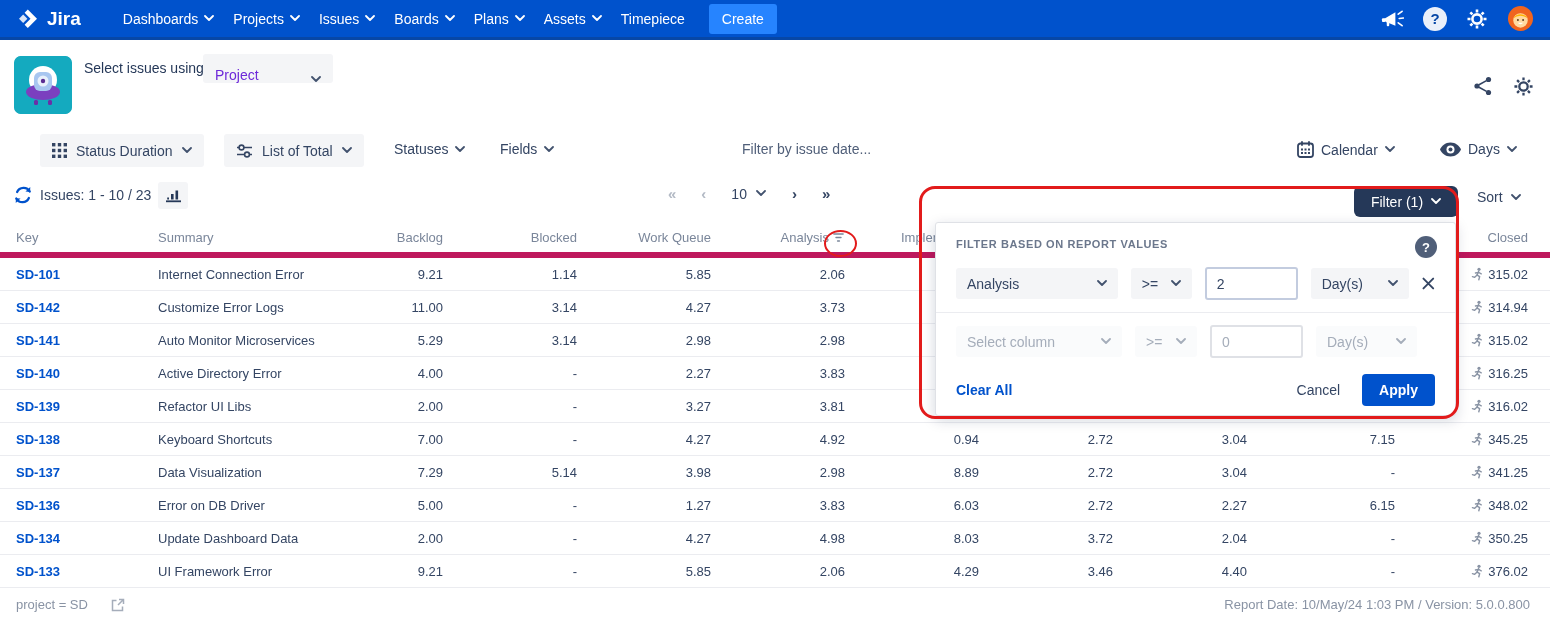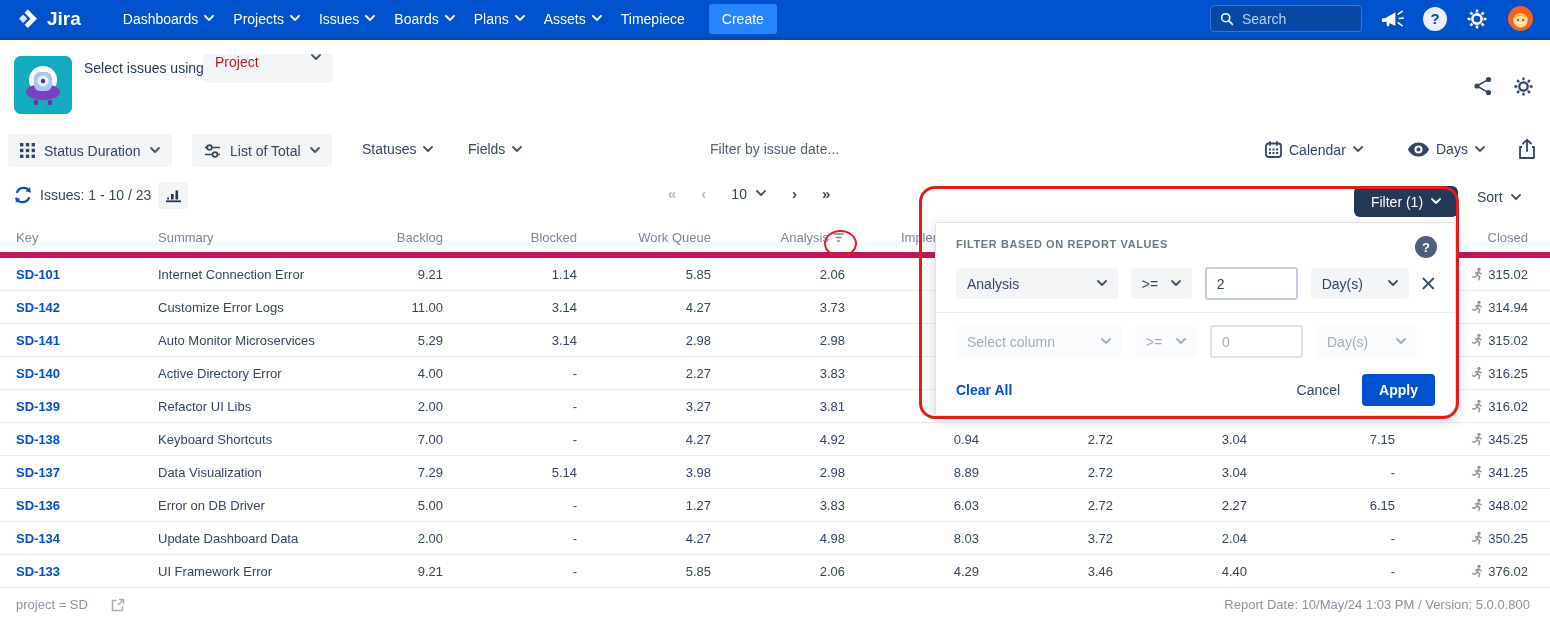--- a/index.html
+++ b/index.html
@@ -21,28 +21,28 @@
   .nav-search input { background:transparent; border:none; outline:none; color:#fff; font-size:14px; width:110px;
                       font-family:"Liberation Sans", sans-serif; }
   .nav-search input::placeholder { color:#BCD3F7; }
   .nav-circle { width:24px; height:24px; border-radius:50%; background:#EAF0FA; color:#0747A6;
                 font-weight:bold; font-size:15px; display:flex; align-items:center; justify-content:center; }
 
   
   .rheader { position:relative; height:90px; background:#fff; }
   .app-icon { position:absolute; left:14px; top:16px; width:58px; height:58px; border-radius:7px; background:#14AABF; }
   .sel-label { position:absolute; left:84px; top:20px; font-size:14px; color:#253858; }
-  .select { background:#F4F5F7; border-radius:3px; display:flex; align-items:flex-start;
-            font-size:14px; color:#b91c1c; cursor:pointer;gap:44px; }
+  .select { background:#F4F5F7; border-radius:3px; display:flex; align-items:flex-end;
+            font-size:14px; color:#6d28d9; cursor:pointer;gap:44px; }
   .sel-mode { position:absolute; left:203px; top:14px; width:130px; height:29px; padding:0 12px; justify-content:space-between; }
   .sel-project { position:absolute; left:84px; top:50px; width:371px; height:29px; padding:0 16px; justify-content:space-between; }
   .rheader-icons { position:absolute; right:16px; top:36px; display:flex; gap:20px; color:#344563; }
 
   
-  .toolbar { position:relative; height:42px; }
+  .toolbar { position:relative; height:42px;margin-left:32px; }
   .tool-btn { position:absolute; top:4px; height:33px; background:#F4F5F7; border-radius:3px;
               display:flex; align-items:center; gap:9px; padding:0 12px; font-size:14px; color:#344563; cursor:pointer; }
   .tool-plain { position:absolute; top:11px; display:flex; align-items:center; gap:7px; font-size:14px; color:#344563; cursor:pointer; }
   .date-filter { position:absolute; left:710px; top:11px; font-size:14px; color:#505F79; cursor:text; }
 
   
   .resultsbar { position:relative; height:50px; }
   .issues-label { position:absolute; left:40px; top:15px; font-size:14px; color:#344563; }
   .chart-btn { position:absolute; left:158px; top:10px; width:30px; height:27px; background:#F4F5F7;
                border-radius:3px; display:flex; align-items:center; justify-content:center; cursor:pointer; }
@@ -157,27 +157,20 @@
           <svg class="chev" width="10" height="7" viewBox="0 0 10 7">
             <path d="M1 1l4 4 4-4" fill="none" stroke="#fff" stroke-width="1.8" stroke-linecap="round" stroke-linejoin="round"></path>
           </svg>
         </div>
         <div class="nav-item">
           <span>Timepiece</span>
         </div>
       </div>
     <button class="create-btn">Create</button>
     <div class="nav-right">
-      <div class="nav-search">
-        <svg width="14" height="14" viewBox="0 0 16 16">
-          <circle cx="6.5" cy="6.5" r="4.6" fill="none" stroke="#fff" stroke-width="1.8"></circle>
-          <path d="M10.2 10.2 L14.2 14.2" stroke="#fff" stroke-width="1.8" stroke-linecap="round"></path>
-        </svg>
-        <input placeholder="Search" style="">
-      </div>
       <svg width="23" height="22" viewBox="0 0 24 22">
         <path fill="#fff" d="M3 11 L15 4 L15 18 L3 13 Z"></path>
         <rect x="1" y="10.2" width="3.4" height="4" rx="1" fill="#fff"></rect>
         <rect x="6" y="13.5" width="2.6" height="5" rx="1" fill="#fff"></rect>
         <path d="M18 6 L22 3 M19 10.5 L23.4 10 M18 15 L22 18" stroke="#fff" stroke-width="1.7" stroke-linecap="round"></path>
       </svg>
       <div class="nav-circle">?</div>
       <svg width="22" height="22" viewBox="0 0 22 22">
         <g stroke="#fff" stroke-width="2.6">
           <circle cx="11" cy="11" r="4.6" fill="none"></circle>

